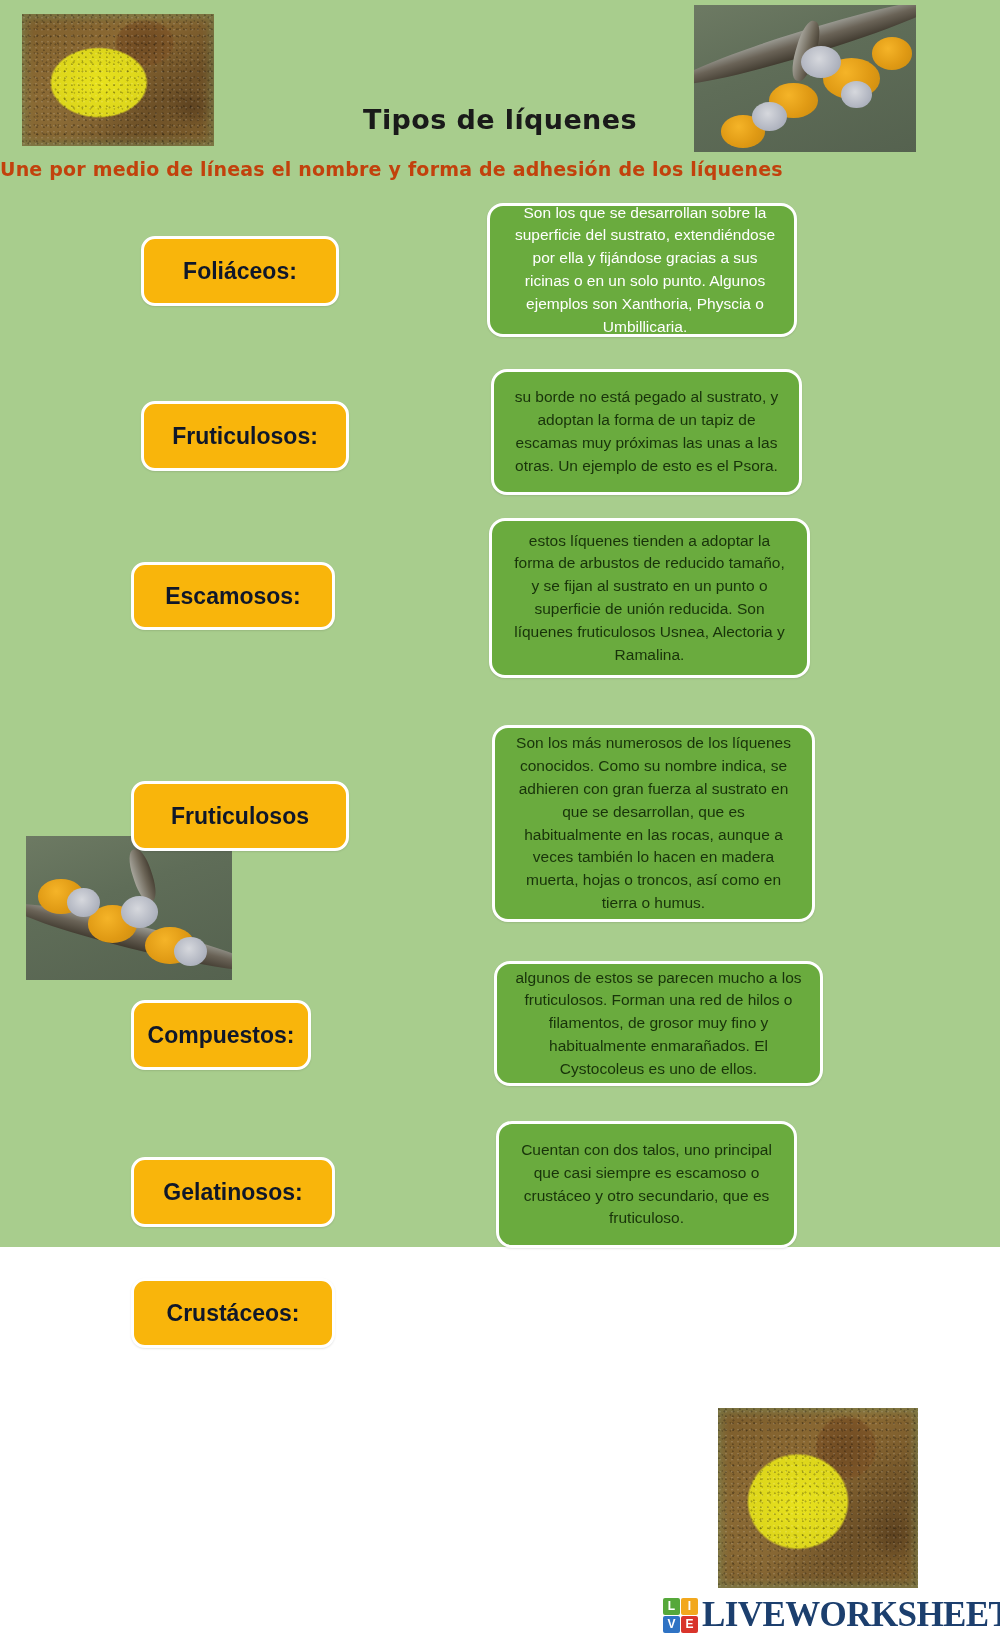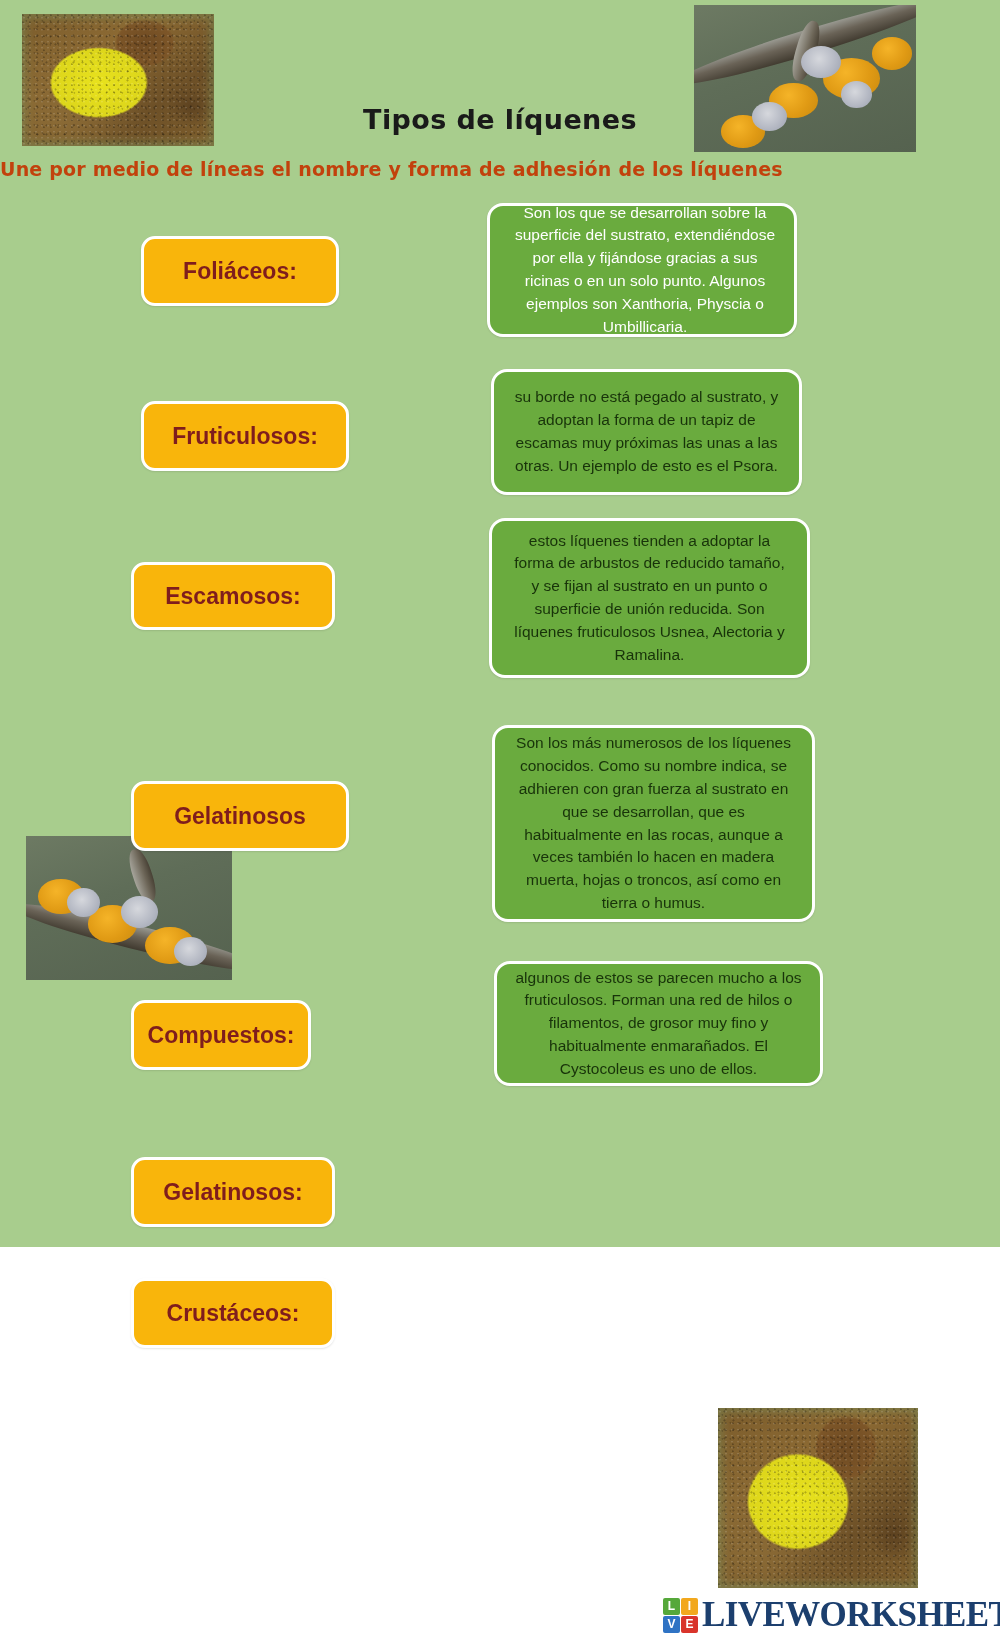--- a/index.html
+++ b/index.html
@@ -121,21 +121,21 @@
     letter-spacing: 0.2px;
   }
 
   
   .chip {
     position: absolute;
     box-sizing: border-box;
     background: #f9b50b;
     border: 3px solid #ffffff;
     border-radius: 14px;
-    color: #7f1d1d;
+    color: #0f172a;
     font-size: 23px;
     font-weight: bold;
     display: flex;
     align-items: center;
     justify-content: center;
     text-align: center;
     padding: 0 10px;
     box-shadow: 0 1px 2px rgba(0,0,0,0.10);
   }
 
@@ -227,30 +227,31 @@
   </div>
 
   <div class="photo photo-rock" style="left:718px; top:1408px; width:200px; height:180px;"></div>
 
   <div class="title">Tipos de líquenes</div>
   <div class="subtitle">Une por medio de líneas el nombre y forma de adhesión de los líquenes</div>
 
   <div class="chip" style="left:141px; top:236px; width:198px; height:70px;">Foliáceos:</div>
   <div class="chip" style="left:141px; top:401px; width:208px; height:70px;">Fruticulosos:</div>
   <div class="chip" style="left:131px; top:562px; width:204px; height:68px;">Escamosos:</div>
-  <div class="chip" style="left:131px; top:781px; width:218px; height:70px;">Gelatinosos</div>
+  <div class="chip" style="left:131px; top:781px; width:218px; height:70px;">Fruticulosos</div>
   <div class="chip" style="left:131px; top:1000px; width:180px; height:70px;">Compuestos:</div>
   <div class="chip" style="left:131px; top:1157px; width:204px; height:70px;">Gelatinosos:</div>
   <div class="chip" style="left:131px; top:1278px; width:204px; height:70px;">Crustáceos:</div>
 
   <div class="card text-light" style="left:487px; top:203px; width:310px; height:134px;padding-left:24px;">Son los que se desarrollan sobre la superficie del sustrato, extendiéndose por ella y fijándose gracias a sus ricinas o en un solo punto. Algunos ejemplos son Xanthoria, Physcia o Umbillicaria.</div>
   <div class="card text-dark" style="left:491px; top:369px; width:311px; height:126px;">su borde no está pegado al sustrato, y adoptan la forma de un tapiz de escamas muy próximas las unas a las otras. Un ejemplo de esto es el Psora.</div>
   <div class="card text-dark" style="left:489px; top:518px; width:321px; height:160px;">estos líquenes tienden a adoptar la forma de arbustos de reducido tamaño, y se fijan al sustrato en un punto o superficie de unión reducida. Son líquenes fruticulosos Usnea, Alectoria y Ramalina.</div>
   <div class="card text-dark" style="left:492px; top:725px; width:323px; height:197px;">Son los más numerosos de los líquenes conocidos. Como su nombre indica, se adhieren con gran fuerza al sustrato en que se desarrollan, que es habitualmente en las rocas, aunque a veces también lo hacen en madera muerta, hojas o troncos, así como en tierra o humus.</div>
   <div class="card text-dark" style="left:494px; top:961px; width:329px; height:125px;">algunos de estos se parecen mucho a los fruticulosos. Forman una red de hilos o filamentos, de grosor muy fino y habitualmente enmarañados. El Cystocoleus es uno de ellos.</div>
+  <div class="card text-dark" style="left:496px; top:1121px; width:301px; height:127px;">Cuentan con dos talos, uno principal que casi siempre es escamoso o crustáceo y otro secundario, que es fruticuloso.</div>
 
   <div class="lw-logo">
     <div class="lw-tiles">
       <div class="lw-tile" style="background:#55a83a;">L</div>
       <div class="lw-tile" style="background:#f2a81d;">I</div>
       <div class="lw-tile" style="background:#2f73c4;">V</div>
       <div class="lw-tile" style="background:#d9342b;">E</div>
     </div>
     <div class="lw-word">LIVEWORKSHEETS</div>
   </div>

